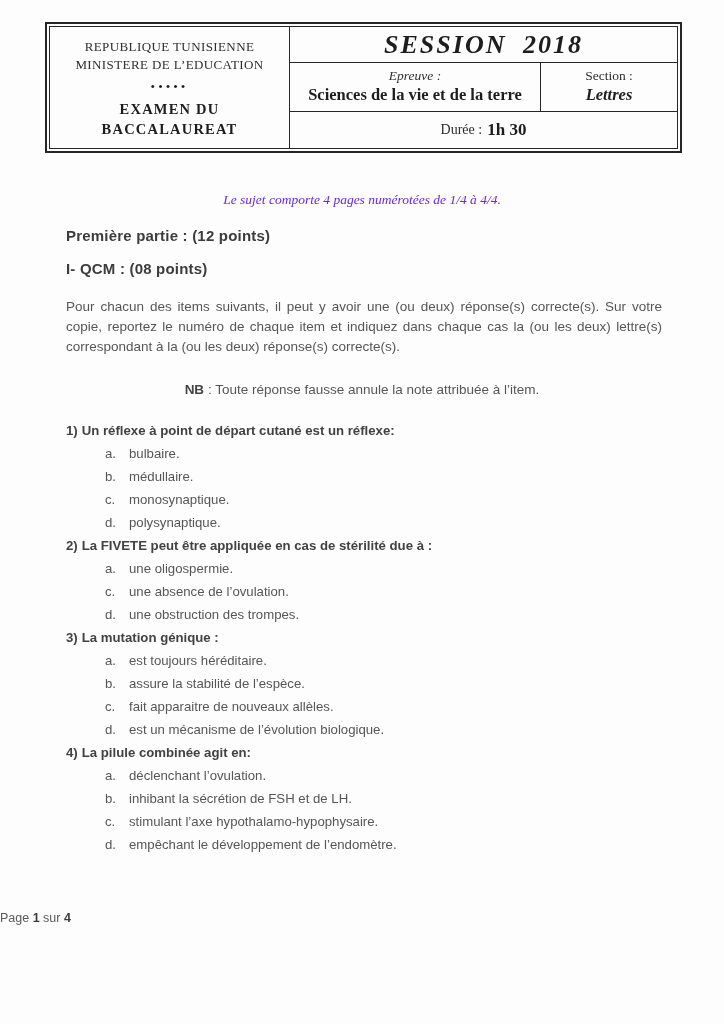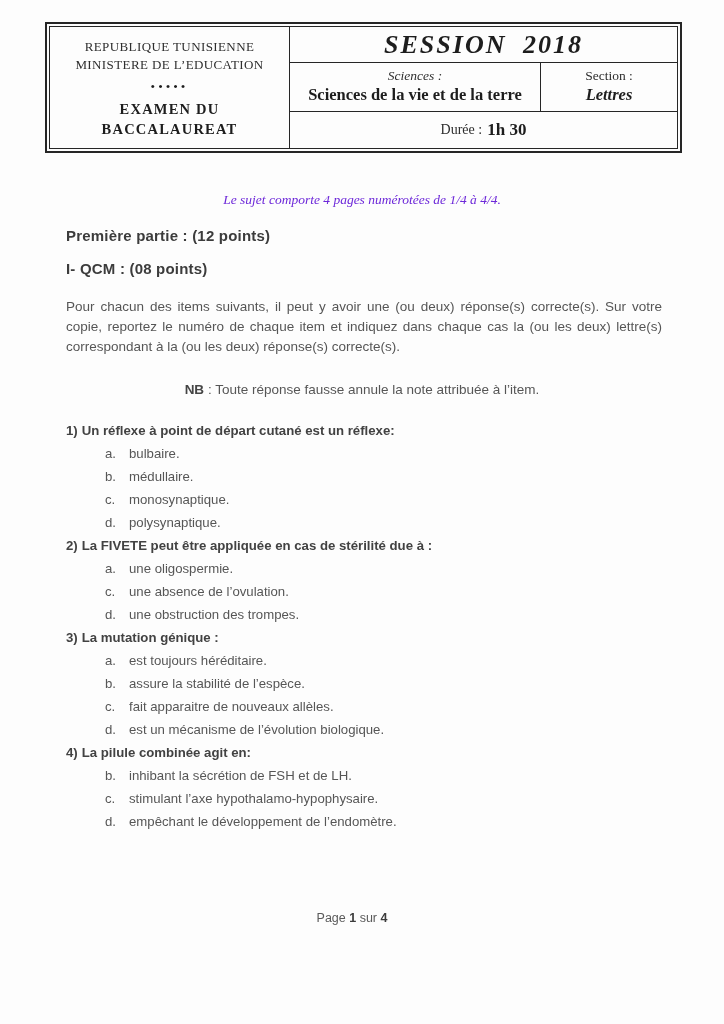--- a/index.html
+++ b/index.html
@@ -103,21 +103,21 @@
     position: absolute; left: 66px; top: 419px; width: 600px;
     font-size: 13.2px; line-height: 23px;
   }
   .q-head { font-weight: bold; color: #424242; }
   .q-head .q-num { margin-right: 4px; }
   .opt { padding-left: 39px; color: #565656; }
   .opt .opt-letter { display: inline-block; width: 24px; }
 
   .footer {
     position: absolute; left: 0; top: 911px; width: 704px;
-    text-align: center; font-size: 12.5px; color: #5a5a5a;
+    text-align: left; font-size: 12.5px; color: #5a5a5a;
   }
   .footer b { color: #3c3c3c; }
 </style>
 </head>
 <body>
 
 <div class="page">
 
   <div class="header-outer">
     <div class="header-inner">
@@ -125,21 +125,21 @@
         <div class="gov-line">REPUBLIQUE TUNISIENNE</div>
         <div class="gov-line">MINISTERE DE L’EDUCATION</div>
         <div class="dots">•••••</div>
         <div class="exam-line">EXAMEN DU</div>
         <div class="exam-line">BACCALAUREAT</div>
       </div>
       <div class="hdr-right">
         <div class="row-session">SESSION 2018</div>
         <div class="row-mid">
           <div class="cell-epreuve">
-            <div class="lbl">Sciences :</div>
+            <div class="lbl">Epreuve :</div>
             <div class="val">Sciences de la vie et de la terre</div>
           </div>
           <div class="cell-section">
             <div class="lbl">Section :</div>
             <div class="val">Lettres</div>
           </div>
         </div>
         <div class="row-duree">
           <span>Durée :</span>
           <span class="val">1h 30</span>
@@ -187,20 +187,21 @@
       <div class="opt"><span class="opt-letter">a.</span><span>est toujours héréditaire.</span></div>
       <div class="opt"><span class="opt-letter">b.</span><span>assure la stabilité de l’espèce.</span></div>
       <div class="opt"><span class="opt-letter">c.</span><span>fait apparaitre de nouveaux allèles.</span></div>
       <div class="opt"><span class="opt-letter">d.</span><span>est un mécanisme de l’évolution biologique.</span></div>
     </div>
 
     <div class="q-block">
       <div class="q-head">
         <span class="q-num">4)</span><span>La pilule combinée agit en:</span>
       </div>
+      <div class="opt"><span class="opt-letter">a.</span><span>déclenchant l’ovulation.</span></div>
       <div class="opt"><span class="opt-letter">b.</span><span>inhibant la sécrétion de FSH et de LH.</span></div>
       <div class="opt"><span class="opt-letter">c.</span><span>stimulant l’axe hypothalamo-hypophysaire.</span></div>
       <div class="opt"><span class="opt-letter">d.</span><span>empêchant le développement de l’endomètre.</span></div>
     </div>
 
   </div>
 
   <div class="footer">
     <span>Page </span><b>1</b><span> sur </span><b>4</b>
   </div>

